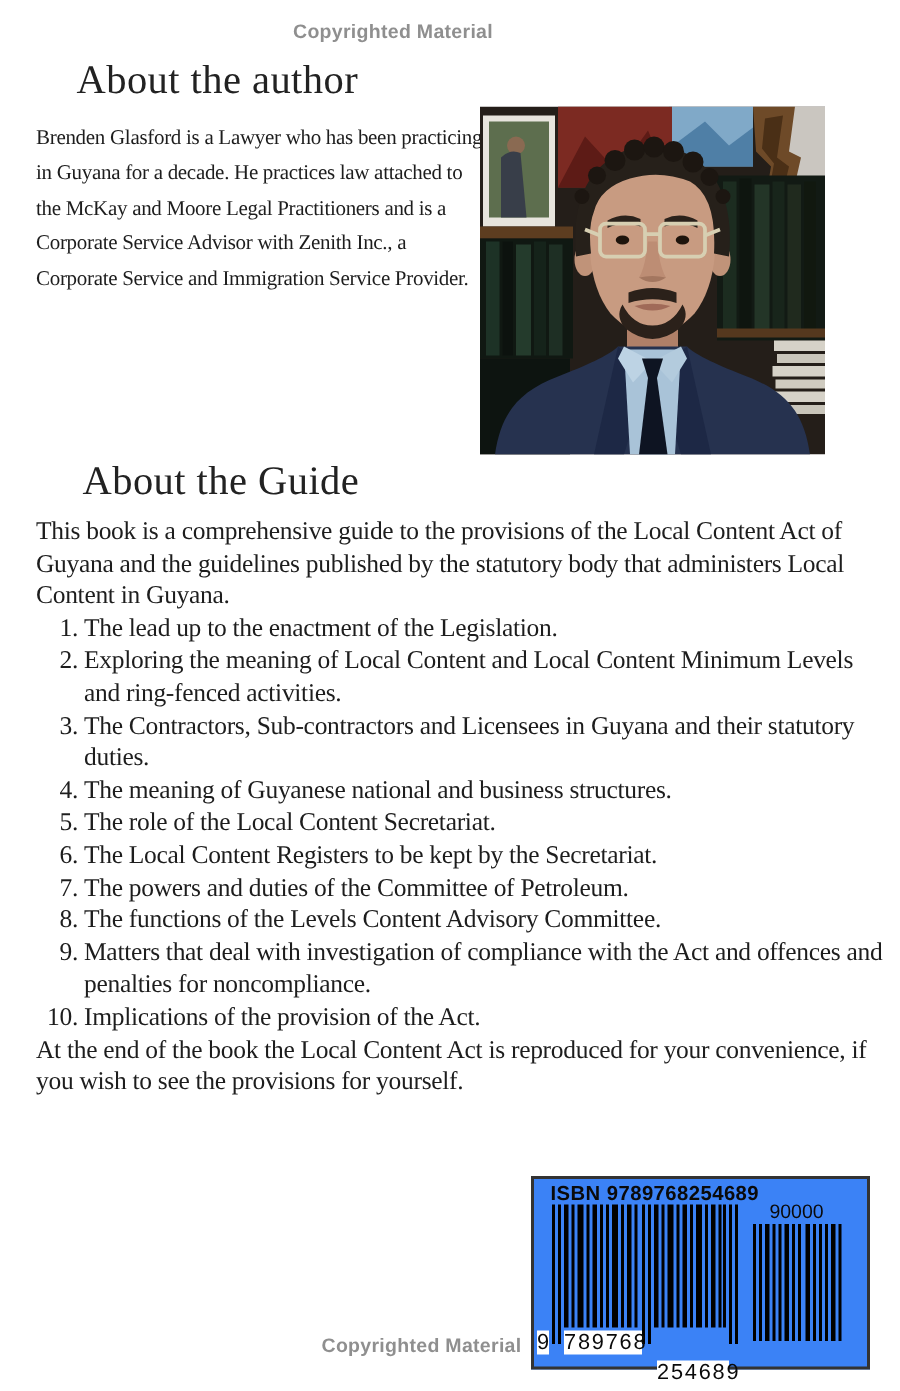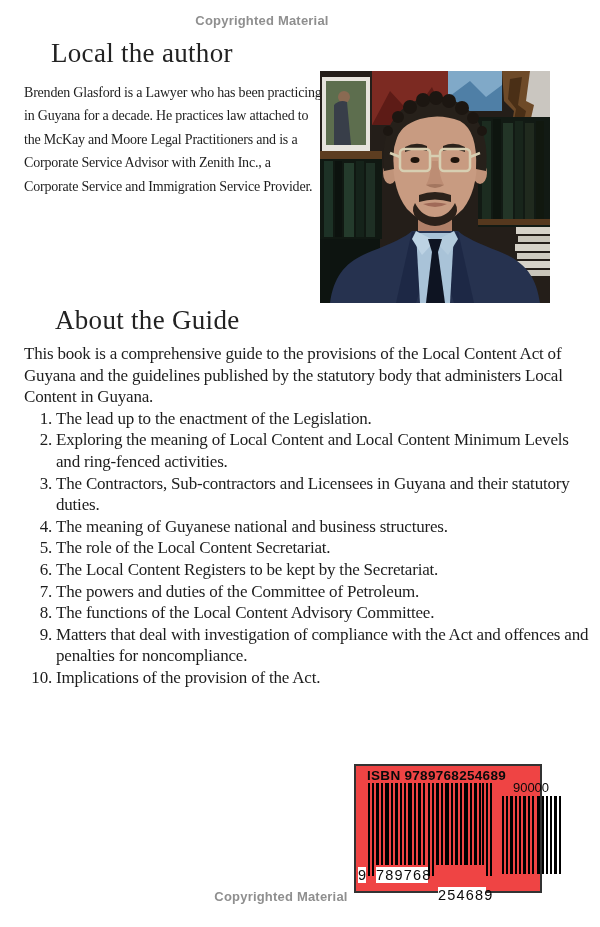--- a/index.html
+++ b/index.html
@@ -22,39 +22,39 @@
   #author-photo { position:absolute; left:320px; top:71px; width:230px; height:232px; }
   #author-photo svg { display:block; }
 
   #guide-body { position:absolute; left:24px; top:343px; width:567px;
                 font-size:17px; line-height:21.6px; letter-spacing:-.2px; }
   ol.chapters { list-style:none; margin-left:6px; }
   ol.chapters li { display:flex; }
   ol.chapters .num { flex:0 0 22px; text-align:right; margin-right:4px; }
   ol.chapters .txt { flex:1; }
 
-  #barcode-box { position:absolute; left:354px; top:764px; width:188px; height:129px;
-                 background:#ef4444; border:2px solid #333; }
+  #barcode-box { position:absolute; left:354px; top:784px; width:226px; height:129px;
+                 background:#3b82f6; border:2px solid #333; }
   #barcode-box .bars { position:absolute; left:0; top:0; }
   #isbn-label  { position:absolute; left:11px; top:2px; font-family:"Liberation Sans", sans-serif;
                  font-weight:700; font-size:13.5px; color:#0a0a0a; letter-spacing:.3px; white-space:nowrap; }
   #addon-label { position:absolute; left:144px; top:14px; width:62px; text-align:center;
                  font-family:"Liberation Sans", sans-serif; font-size:13px; color:#0a0a0a; }
   .digits { position:absolute; top:101px; font-family:"Liberation Sans", sans-serif;
             font-size:14.5px; color:#0a0a0a; background:#fff; }
   #d-lead { left:2px; }
   #d-g1   { left:20px; width:52px; text-align:center; letter-spacing:1.2px; }
   #d-g2   { left:82px; width:48px; text-align:right; letter-spacing:1.2px;margin-top:20px; }
 </style>
 </head>
 <body>
 
 <div class="watermark" id="wm-top">Copyrighted Material</div>
 
-<h1 class="section-heading" id="author-heading">Local the author</h1>
+<h1 class="section-heading" id="author-heading">About the author</h1>
 
 <p id="author-paragraph">Brenden Glasford is a Lawyer who has been practicing in Guyana for a decade. He practices law attached to the McKay and Moore Legal Practitioners and is a Corporate Service Advisor with Zenith Inc., a Corporate Service and Immigration Service Provider.</p>
 
 <div id="author-photo">
   <svg viewBox="0 0 230 232" width="230" height="232">
     <rect width="230" height="232" fill="#241e19"></rect>
     <rect x="206" y="0" width="24" height="118" fill="#cac6c0"></rect>
     <rect x="126" y="0" width="56" height="40" fill="#80a9c8"></rect>
     <path d="M126 28 L150 10 L166 26 L182 14 L182 40 L126 40 Z" fill="#4f7fa6"></path>
     <rect x="52" y="0" width="76" height="54" fill="#7c2a22"></rect>
@@ -160,31 +160,32 @@
     <li>
         <span class="num">6.</span>
         <span class="txt">The Local Content Registers to be kept by the Secretariat.</span>
       </li>
     <li>
         <span class="num">7.</span>
         <span class="txt">The powers and duties of the Committee of Petroleum.</span>
       </li>
     <li>
         <span class="num">8.</span>
-        <span class="txt">The functions of the Local Content Advisory Committee.</span>
+        <span class="txt">The functions of the Levels Content Advisory Committee.</span>
       </li>
     <li>
         <span class="num">9.</span>
         <span class="txt">Matters that deal with investigation of compliance with the Act and offences and penalties for noncompliance.</span>
       </li>
     <li>
         <span class="num">10.</span>
         <span class="txt">Implications of the provision of the Act.</span>
       </li>
   </ol>
+  <p>At the end of the book the Local Content Act is reproduced for your convenience, if you wish to see the provisions for yourself.</p>
 </div>
 
 <div id="barcode-box">
   <svg class="bars" width="222" height="125" viewBox="0 0 222 125">
     <g fill="#000">
       <rect x="12" y="17" width="2" height="93"></rect>
         <rect x="16" y="17" width="2" height="93"></rect>
       <rect x="20" y="17" width="3" height="82"></rect>
         <rect x="25" y="17" width="2" height="82"></rect>
       <rect x="29" y="17" width="4" height="82"></rect>

